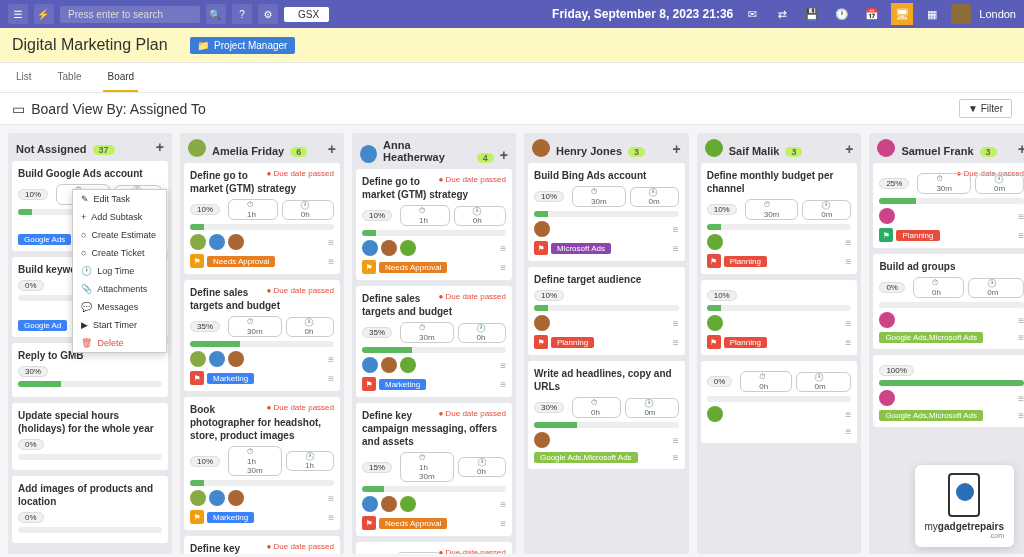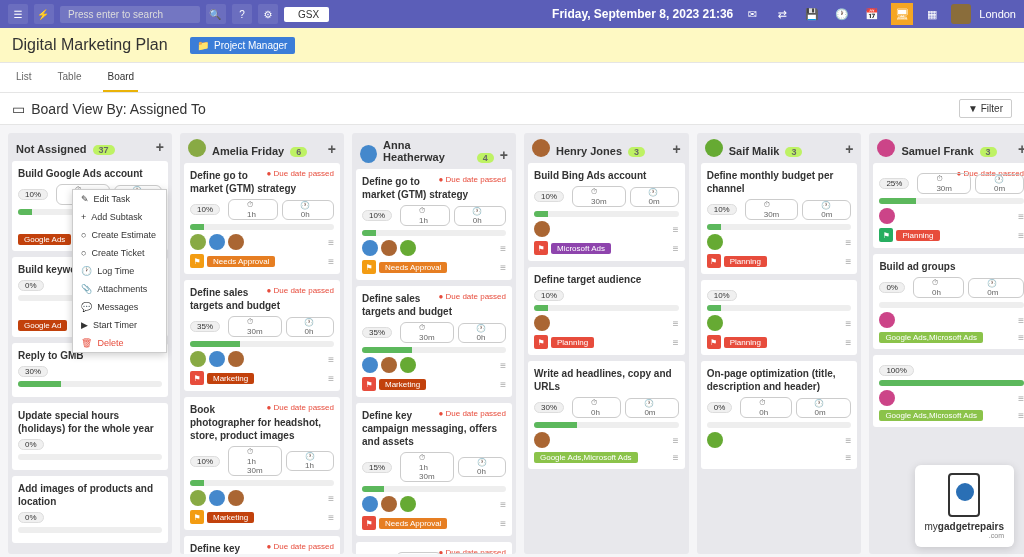--- a/index.html
+++ b/index.html
@@ -37,21 +37,21 @@
 .card .row{display:flex;align-items:center;gap:4px;margin:4px 0}
 .card .pct{background:#f0f0f0;border:1px solid #ddd;border-radius:8px;padding:0 6px;font-size:8px}
 .card .pill{border:1px solid #ccc;border-radius:6px;padding:0 18px;font-size:8px;color:#666;display:flex;align-items:center;gap:2px}
 .card .bar{height:6px;background:#eee;border-radius:3px;margin:4px 0;overflow:hidden}
 .card .fill{height:100%;background:#5cb85c}
 .card .footer{display:flex;align-items:center;gap:3px;margin-top:4px}
 .card .fav{width:16px;height:16px;border-radius:50%;background:#c8a}
 .card .tag{font-size:8px;padding:1px 6px;border-radius:2px;color:#fff}
 .card .flag{width:14px;height:14px;border-radius:2px;display:flex;align-items:center;justify-content:center;font-size:8px;color:#fff}
 .card .menu{margin-left:auto;color:#aaa;cursor:pointer;font-size:10px}
-.t-green{background:#c2410c}.t-purple{background:#8e44ad}.t-red{background:#e74c3c}.t-orange{background:#e67e22}.t-lime{background:#8bc34a}
+.t-green{background:#3b82f6}.t-purple{background:#8e44ad}.t-red{background:#e74c3c}.t-orange{background:#e67e22}.t-lime{background:#8bc34a}
 .f-red{background:#e74c3c}.f-orange{background:#f39c12}.f-green{background:#27ae60}
 .ctx{position:absolute;background:#fff;border:1px solid #ccc;box-shadow:0 2px 8px rgba(0,0,0,.2);z-index:10;width:95px;font-size:9px}
 .ctx div{padding:4px 8px;cursor:pointer;display:flex;align-items:center;gap:5px}
 .ctx .del{color:#e74c3c}
 .logo{position:fixed;bottom:10px;right:10px;background:#fff;border-radius:6px;padding:8px 10px;box-shadow:0 2px 8px rgba(0,0,0,.15);text-align:center}
 .logo .phone{width:32px;height:44px;border:2px solid #333;border-radius:4px;margin:0 auto 4px;position:relative}
 .logo .gear{position:absolute;top:8px;left:6px;width:18px;height:18px;border-radius:50%;background:#2a6fb5}
 .logo .txt{font-size:10px}
 .logo .txt b{font-weight:bold}
 .logo .com{font-size:7px;color:#888;text-align:right}
@@ -486,21 +486,20 @@
             <div class="fav" style="background:#6a3"></div>
             <span class="menu">≡</span>
           </div>
           <div class="footer">
             <div class="flag f-red">⚑</div>
             <span class="tag t-red">Planning</span>
             <span class="menu">≡</span>
           </div>
         </div>
         <div class="card">
-          <div class="title">On-page optimization (title, description and header)</div>
           <div class="row">
             <span class="pct">0%</span>
             <span style="flex:1"></span>
             <span class="pill">⏱ 0h</span>
             <span class="pill">🕐 0m</span>
           </div>
           <div class="bar">
             <div class="fill" style="width:0%"></div>
           </div>
           <div class="footer">

